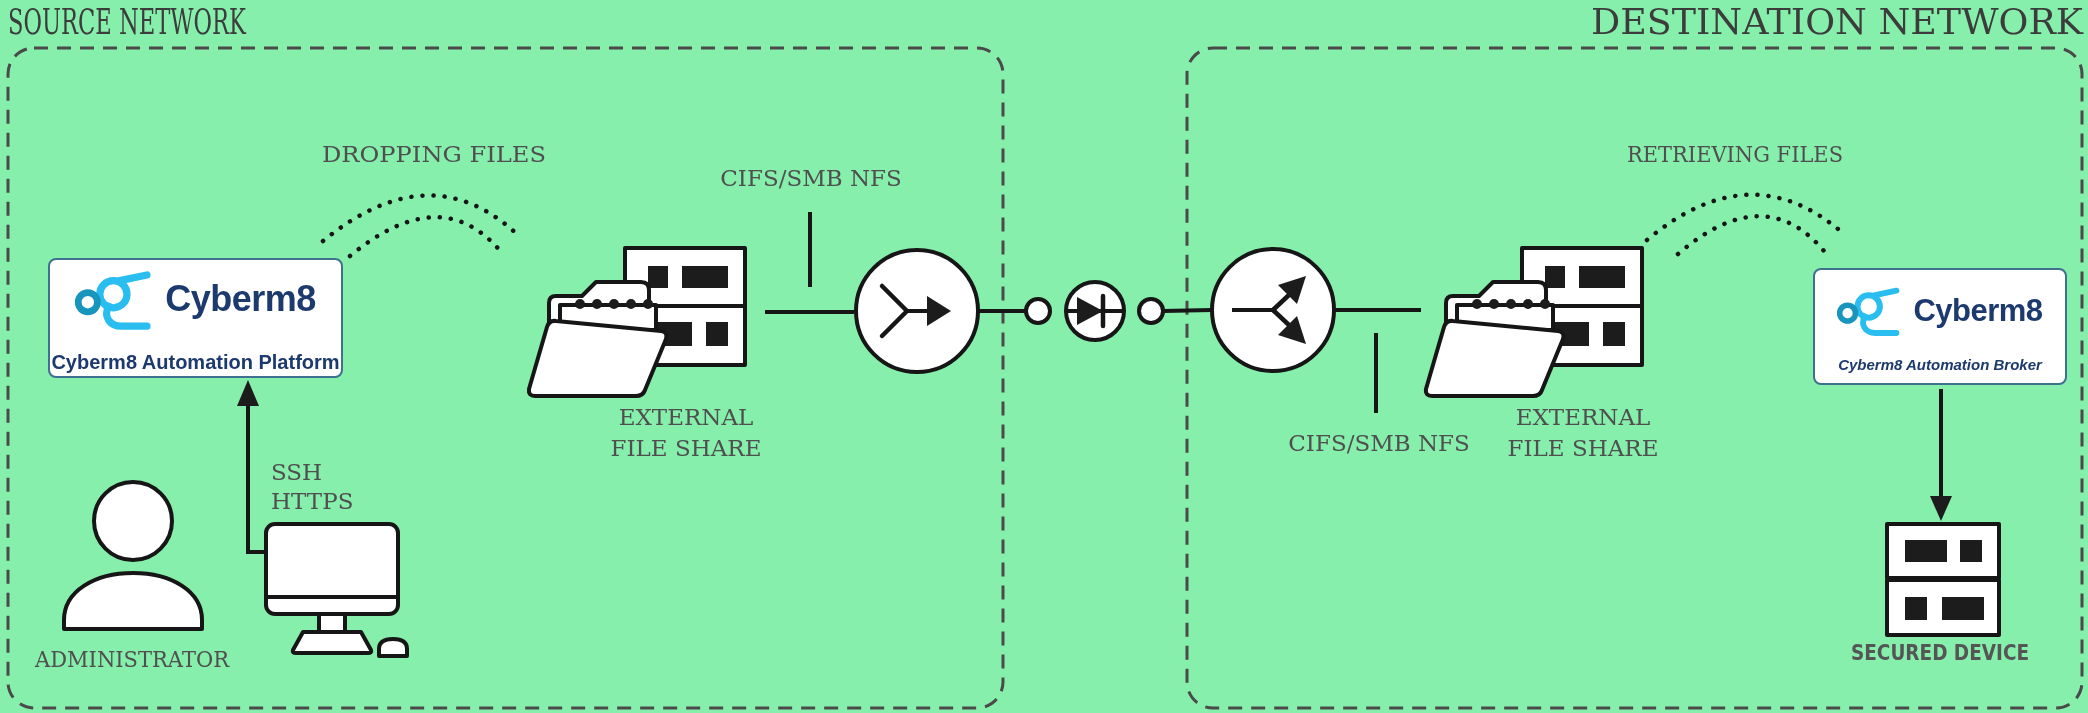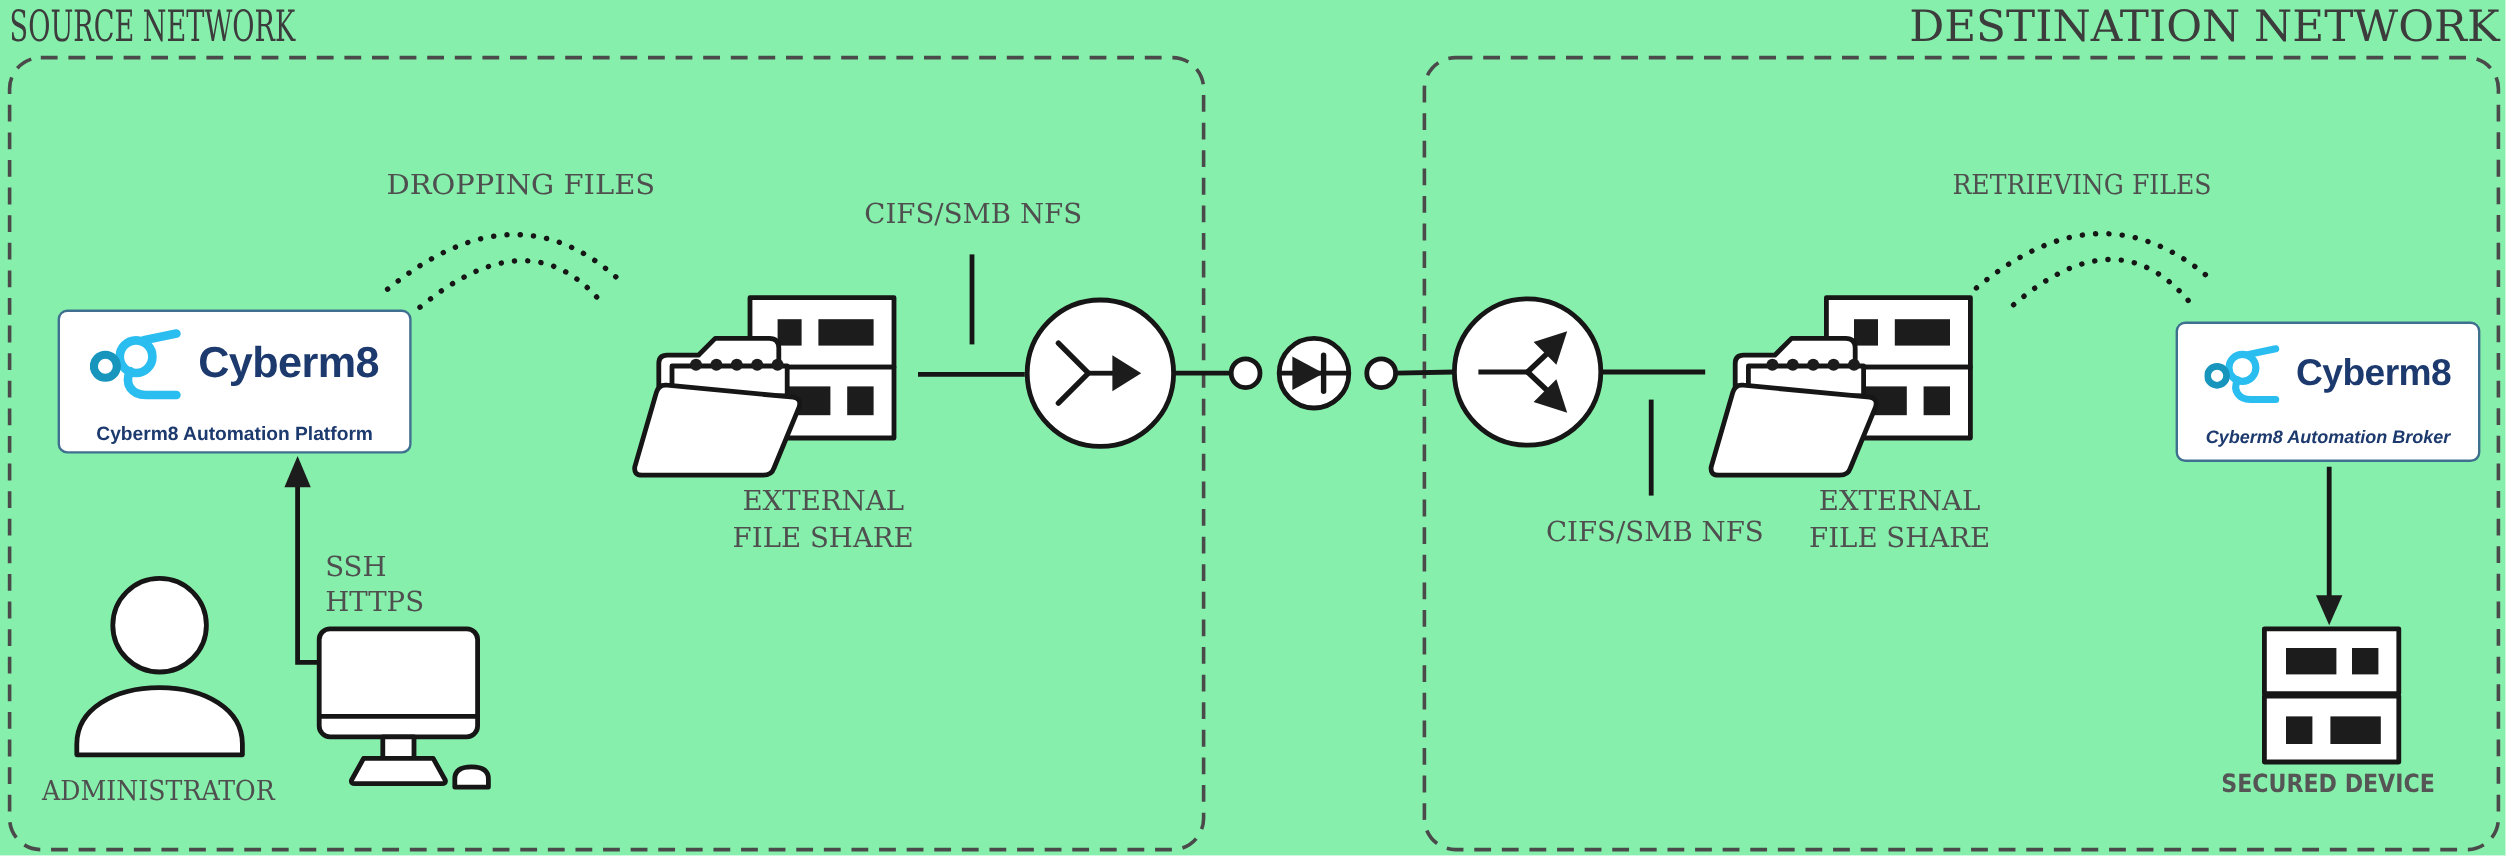--- a/index.html
+++ b/index.html
@@ -16,21 +16,21 @@
   .fillb{fill:#1c1c1c;stroke:none;}
   .dots{fill:none;stroke:#161616;stroke-width:4.5;stroke-linecap:round;stroke-dasharray:0.1 11;}
   .cy-box{position:absolute;background:#ffffff;border:2px solid #40708f;border-radius:8px;
           display:flex;flex-direction:column;align-items:center;justify-content:center;gap:15px;
           box-sizing:border-box;}
   .cy-top{display:flex;align-items:center;gap:10px;}
   .cy-brand{font-weight:bold;color:#1d3a6e;letter-spacing:-0.5px;}
   .cy-caption{font-weight:bold;color:#1d3a6e;text-align:center;}
   #platform-box{left:48px;top:258px;width:295px;height:120px;}
   #platform-box .cy-brand{font-size:36px;}
-  #platform-box .cy-caption{font-size:16px;}
+  #platform-box .cy-caption{font-size:20px;}
   #broker-box{left:1813px;top:268px;width:254px;height:117px;}
   #broker-box .cy-brand{font-size:31px;}
   #broker-box .cy-caption{font-size:15px;font-style:italic;}
 </style>
 </head>
 <body>
 
 <div class="stage">
 
   <svg width="2088" height="713" viewBox="0 0 2088 713" style="position:absolute;left:0;top:0;">

